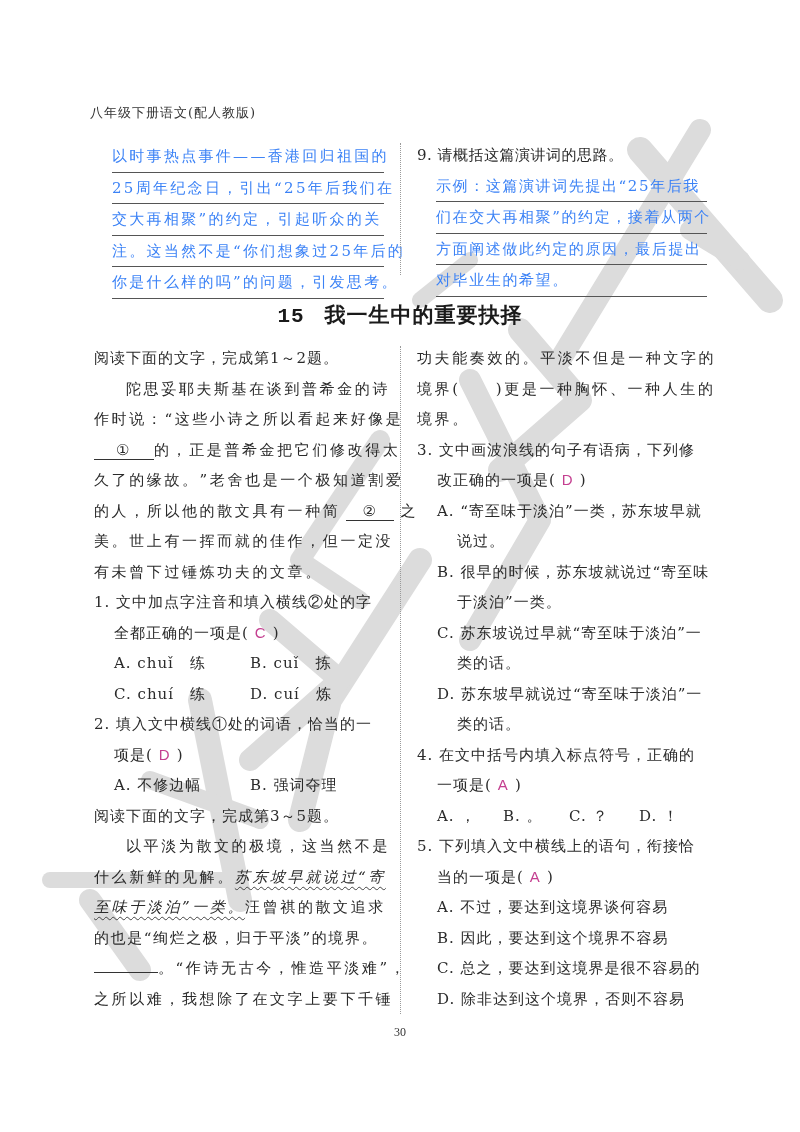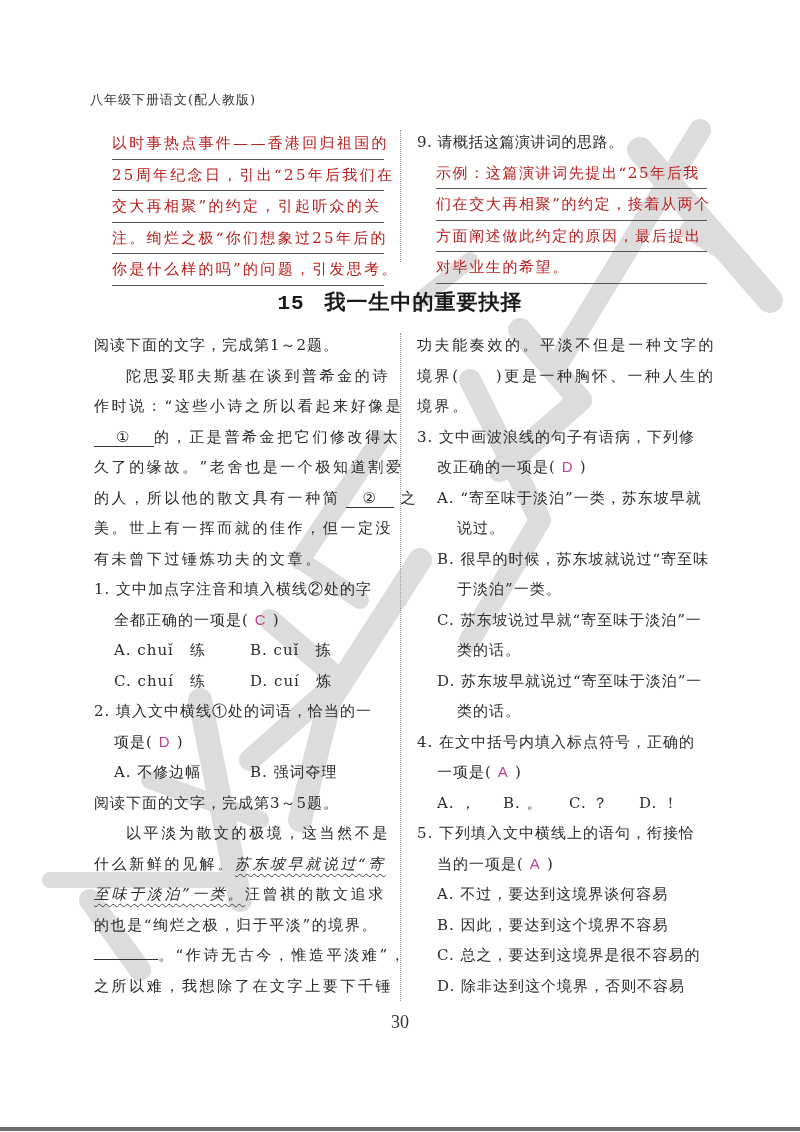--- a/index.html
+++ b/index.html
@@ -1,40 +1,40 @@
 <!DOCTYPE html>
 <html><head>
 <meta charset="utf-8">
 <style>
   html, body { margin:0; padding:0; }
   body {
     width:800px; height:1132px; background:#ffffff; position:relative; overflow:hidden;
     font-family:"DejaVu Serif","Liberation Serif",serif; color:#2a2a2a;
   }
   .watermark { position:absolute; left:0; top:0; width:800px; height:1132px; pointer-events:none; z-index:0; }
-  .page { position:absolute; left:0; top:0; width:800px; height:900px; z-index:1; }
+  .page { position:absolute; left:0; top:13px; width:800px; height:900px; z-index:1; }
   .header { position:absolute; left:90px; top:91px; font-size:13px; letter-spacing:1px; color:#333; }
   .col { position:absolute; }
   .line { height:30.5px; line-height:30.5px; font-size:15px; white-space:nowrap; position:relative; }
-  .pink { color:#b91c1c; letter-spacing:2.3px; }
+  .pink { color:#3b82f6; letter-spacing:2.3px; }
   .ans-line { border-bottom:1.5px solid #555; height:30.5px; line-height:30.5px; font-size:15px; white-space:nowrap; }
   .divider { position:absolute; border-left:1.5px dotted #9a9a9a; }
   .title { position:absolute; left:0; width:800px; top:288px; text-align:center; font-size:21px; font-weight:bold; color:#1a1a1a; letter-spacing:1px; }
   .title .num { margin-right:20px; font-family:Liberation Mono, monospace; }
   .q { font-size:15px; letter-spacing:1px; }
   .ans { color:#c43f90; font-family:"Liberation Sans",sans-serif; padding:0 6px; }
   .indent1 { padding-left:20px; }
   .indent2 { padding-left:36px; }
   .para-ind { padding-left:32px; }
   .passage { letter-spacing:2.6px; font-size:15px; }
   .blank { display:inline-block; border-bottom:1px solid #333; text-align:center; line-height:18px; }
   .wavy { text-decoration:underline wavy #444; text-underline-offset:4px; text-decoration-thickness:1px;font-style:italic; }
   .opt-row { display:flex; }
   .opt-row .opt { width:125px; }
-  .pagenum { position:absolute; top:1012px; left:0; width:800px; text-align:center; font-size:18px; font-family:"Liberation Serif",serif; color:#333; }
+  .pagenum { position:absolute; top:1012px; left:0; width:800px; text-align:center; font-size:12px; font-family:"Liberation Serif",serif; color:#333; }
   .bottom-rule { position:absolute; left:0; top:1127px; width:800px; height:4px; background:#6e6e6e; }
 </style>
 </head>
 <body>
 
 <svg class="watermark" viewBox="0 0 800 1132">
   <g fill="none" stroke="#dcdcdc" stroke-linecap="round" stroke-linejoin="round">
     <path d="M640 150 L770 300" stroke-width="26"></path>
     <path d="M700 130 L560 360" stroke-width="22"></path>
     <path d="M690 230 L740 260" stroke-width="20"></path>
@@ -53,21 +53,21 @@
 </svg>
 
 <div class="page">
 
   <div class="header">八年级下册语文(配人教版)</div>
 
   <div class="col" style="left:112px; top:128px; width:272px;">
     <div class="ans-line pink">以时事热点事件——香港回归祖国的</div>
     <div class="ans-line pink">25周年纪念日，引出“25年后我们在</div>
     <div class="ans-line pink">交大再相聚”的约定，引起听众的关</div>
-    <div class="ans-line pink">注。绚烂之极“你们想象过25年后的</div>
+    <div class="ans-line pink">注。这当然不是“你们想象过25年后的</div>
     <div class="ans-line pink">你是什么样的吗”的问题，引发思考。</div>
   </div>
 
   <div class="divider" style="left:400px; top:130px; height:132px;"></div>
 
   <div class="col" style="left:417px; top:127px; width:290px;">
     <div class="line q" style="letter-spacing:0.5px;">9. 请概括这篇演讲词的思路。</div>
     <div style="padding-left:19px;">
       <div class="ans-line pink" style="letter-spacing:1.6px;">示例：这篇演讲词先提出“25年后我</div>
       <div class="ans-line pink" style="letter-spacing:1.6px;">们在交大再相聚”的约定，接着从两个</div>

